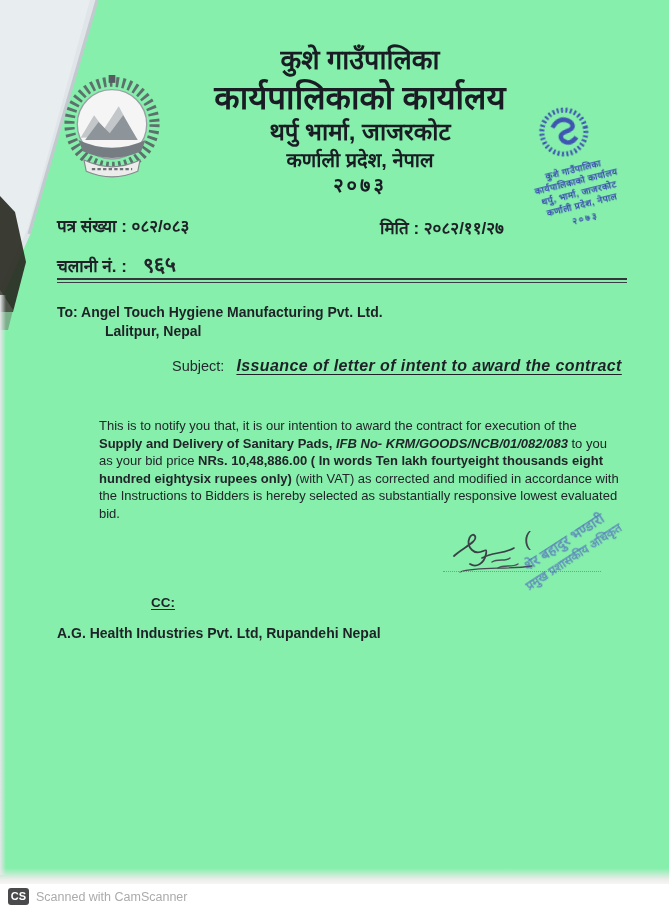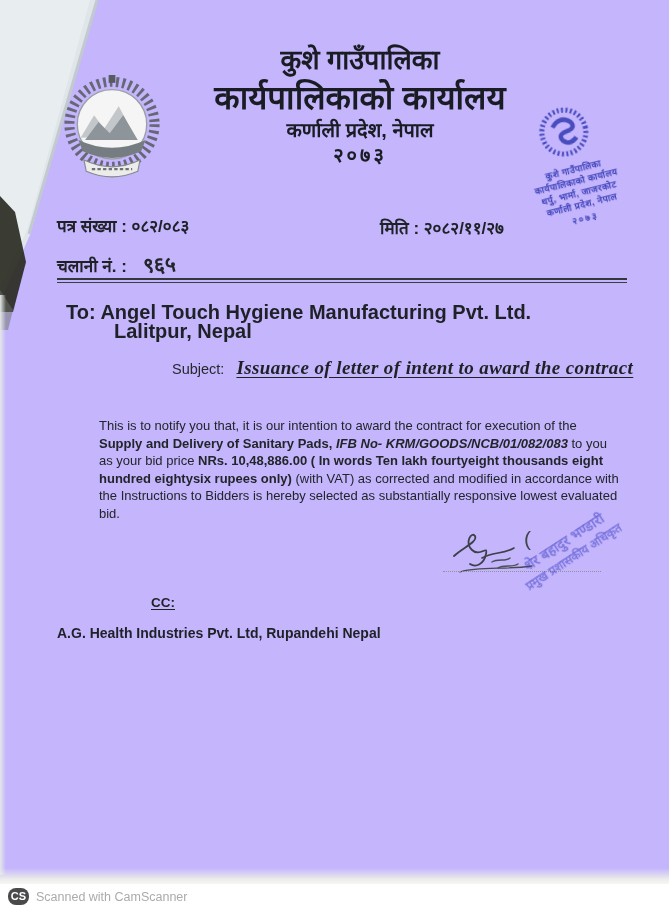--- a/index.html
+++ b/index.html
@@ -1,18 +1,18 @@
 <!DOCTYPE html>
 <html><head>
 <meta charset="utf-8">
 <style>
   html,body{margin:0;padding:0;background:#ffffff;}
   .scan{
     position:relative;width:669px;height:910px;overflow:hidden;
-    background:#c4b5fd;
+    background:#86efac;
     font-family:"Liberation Sans","DejaVu Sans",sans-serif;
     color:#1e2126;
   }
   
   .corner-svg{position:absolute;left:0;top:0;}
   .left-edge-strip{position:absolute;left:0;top:295px;width:6px;height:580px;
     background:linear-gradient(to right,#e4e7e8,rgba(255,255,255,0));}
   .bottom-band{position:absolute;left:0;bottom:26px;width:100%;height:16px;
     background:linear-gradient(to bottom,rgba(255,255,255,0),#ececea 70%,#f6f6f4);}
   
@@ -32,26 +32,26 @@
   
   .meta-ref{position:absolute;left:57px;top:214px;font-size:17px;font-weight:bold;}
   .meta-date{position:absolute;left:372px;top:216px;font-size:17px;font-weight:bold;margin-left:8px;}
   .meta-chalani{position:absolute;left:57px;top:250px;font-size:17px;font-weight:bold;}
   .chalani-no{display:inline-block;font-size:21px;margin-left:16px;transform:rotate(-3deg);
     font-weight:600;color:#23262b;}
   .double-rule{position:absolute;left:57px;top:278px;width:570px;}
   .double-rule .r1{border-top:2.5px solid #33373c;}
   .double-rule .r2{border-top:1.6px solid #3a3e44;margin-top:2px;}
   
-  .to-block{position:absolute;left:66px;top:303px;font-size:20px;font-weight:bold;line-height:19px;}
+  .to-block{position:absolute;left:57px;top:303px;font-size:14px;font-weight:bold;line-height:19px;}
   .to-addr{margin-left:48px;}
   .subject-row{position:absolute;left:172px;top:357px;font-size:14.5px;}
   .subject-label{color:#26292e;}
   .subject-text{font-weight:bold;font-style:italic;text-decoration:underline;
-    text-underline-offset:3px;margin-left:12px;font-size:19px;letter-spacing:.4px;font-family:Liberation Serif, serif;}
+    text-underline-offset:3px;margin-left:12px;font-size:16px;letter-spacing:.4px;}
   
   .body-par{position:absolute;left:99px;top:417px;width:522px;font-size:13px;
     line-height:17.6px;color:#222529;}
   .seg-b{font-weight:bold;}
   .seg-bi{font-weight:bold;font-style:italic;}
   
   .sig-svg{position:absolute;left:448px;top:528px;}
   .sig-mark{position:absolute;left:524px;top:527px;font-size:21px;color:#41464c;}
   .sig-dots{position:absolute;left:443px;top:571px;width:158px;border-top:1.4px dotted #8e9297;}
   .sig-title{position:absolute;left:443px;top:577px;font-size:14px;color:#3e434a;white-space:nowrap;}
@@ -59,21 +59,21 @@
     transform-origin:left top;color:rgba(64,66,196,.55);font-weight:bold;text-align:center;filter:blur(.4px);}
   .sig-stamp .ss-1{font-size:14px;white-space:nowrap;}
   .sig-stamp .ss-2{font-size:12px;white-space:nowrap;}
   
   .cc-label{position:absolute;left:107px;top:595px;font-size:13.5px;font-weight:bold;
     text-decoration:underline;text-underline-offset:2px;margin-left:44px;}
   .cc-line{position:absolute;left:57px;top:625px;font-size:14px;font-weight:bold;}
   
   .scan-footer{position:absolute;left:0;bottom:0;width:100%;height:26px;background:#ffffff;}
   .cs-badge{position:absolute;left:8px;top:4px;width:21px;height:17px;background:#4a4a4c;
-    border-radius:8px;color:#fff;font-size:11px;font-weight:bold;text-align:center;line-height:17px;}
+    border-radius:3px;color:#fff;font-size:11px;font-weight:bold;text-align:center;line-height:17px;}
   .cs-text{position:absolute;left:36px;top:6px;font-size:12.5px;color:#ababab;}
 </style>
 </head>
 <body>
 
 <div class="scan">
 
   <svg class="corner-svg" width="120" height="330">
     <polygon points="0,0 97,0 30,235 0,302" fill="#dfe5e9"></polygon>
     <polygon points="0,0 90,0 28,228 0,290" fill="#e8edf0"></polygon>
@@ -91,20 +91,21 @@
     <polygon points="26,62 38,46 48,56 60,40 73,62" fill="#8e959a"></polygon>
     <path d="M20,62 Q50,76 80,62 L76,72 Q50,84 24,72 Z" fill="#757c82"></path>
     <rect x="47" y="4" width="6" height="7" fill="#565b60"></rect>
     <path d="M25,80 Q50,92 75,80 L73,90 Q50,100 27,90 Z" fill="#ececea" stroke="#85898d" stroke-width="1"></path>
     <line x1="32" y1="88" x2="68" y2="88" stroke="#6e7276" stroke-width="2" stroke-dasharray="3,2"></line>
   </svg>
 
   <div class="letterhead">
     <div class="lh-1">कुशे गाउँपालिका</div>
     <div class="lh-2">कार्यपालिकाको कार्यालय</div>
+    <div class="lh-3">थर्पु भार्मा, जाजरकोट</div>
     <div class="lh-4">कर्णाली प्रदेश, नेपाल</div>
     <div class="lh-5">२०७३</div>
   </div>
 
   <div class="stamp-top">
     <svg width="54" height="54" viewBox="0 0 54 54" style="margin-bottom:2px;">
       <circle cx="27" cy="27" r="22" fill="none" stroke="#3036b2" stroke-width="5" stroke-dasharray="2,2.4" opacity=".9"></circle>
       <path d="M17,20 Q27,10 36,19 Q40,26 30,27 Q20,28 24,35 Q30,42 38,35" fill="none" stroke="#3036b2" stroke-width="4.5" opacity=".9"></path>
     </svg>
     <div class="st-line">कुशे गाउँपालिका</div>

